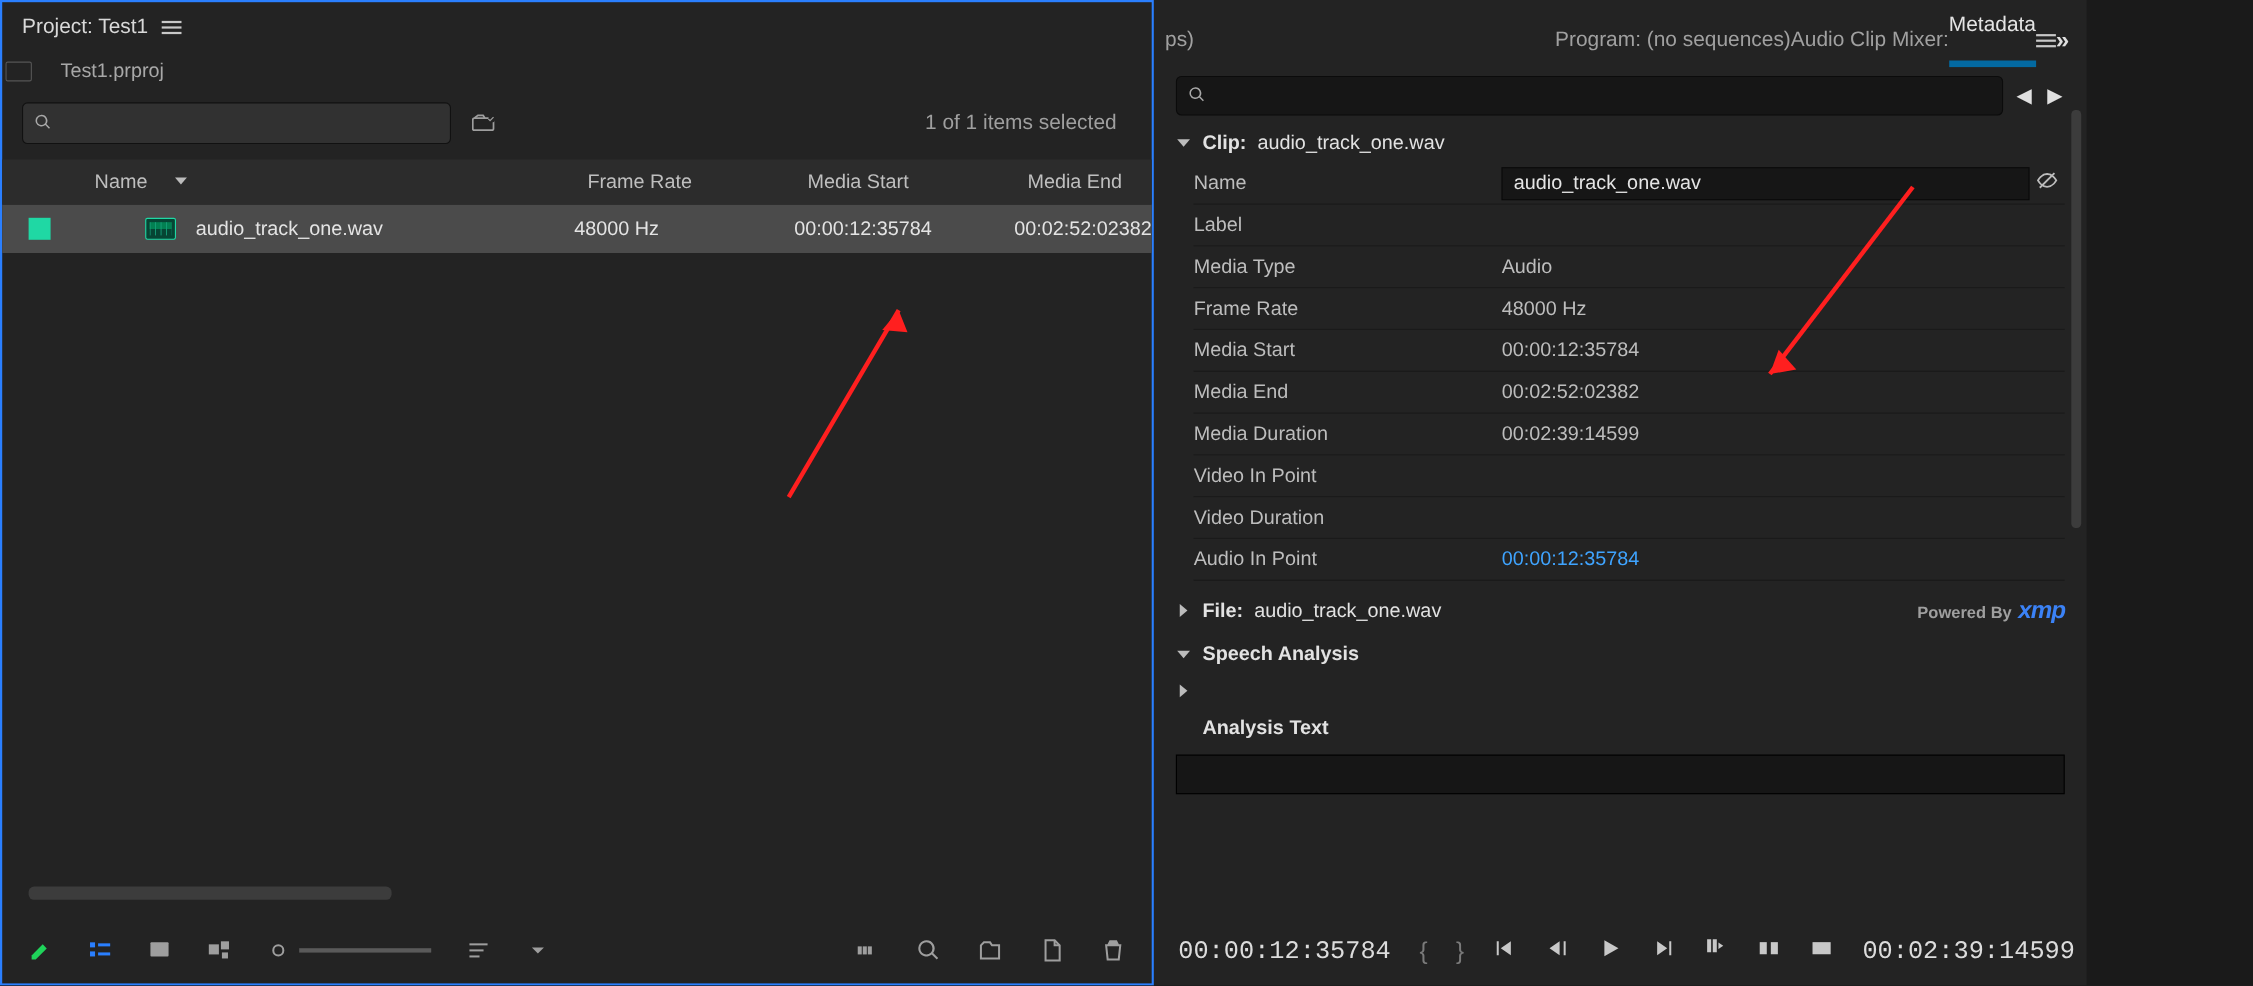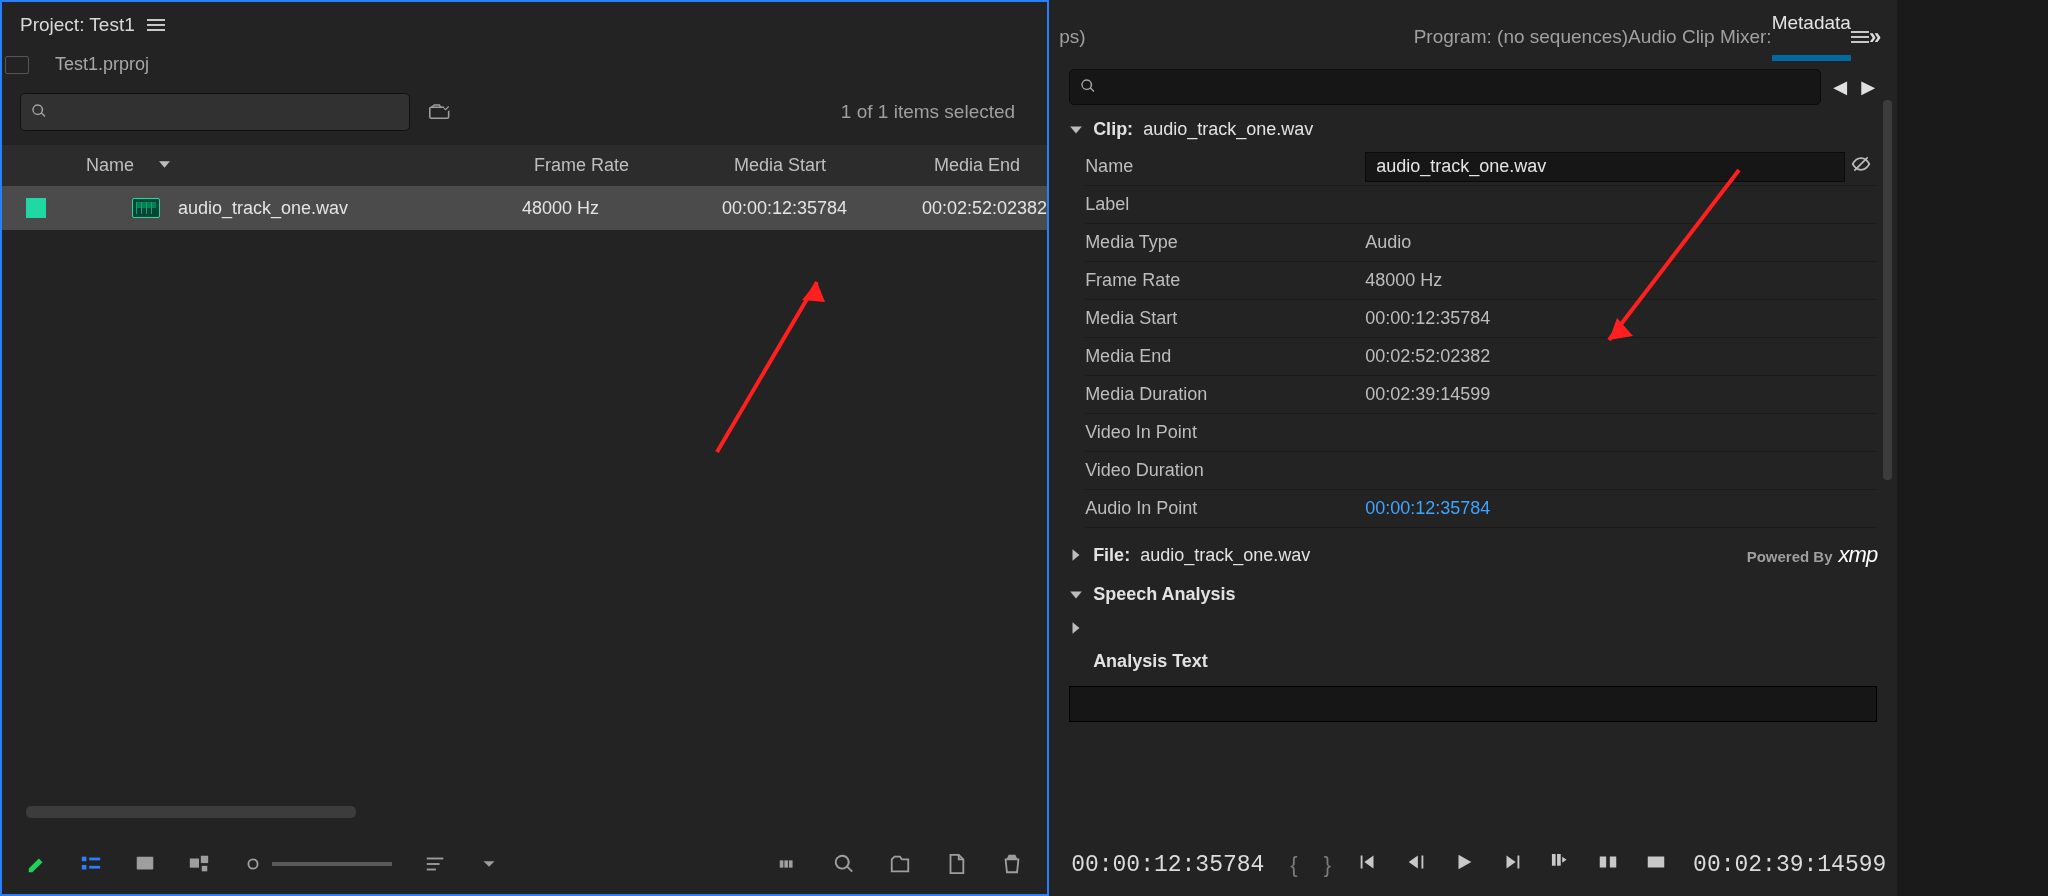--- a/index.html
+++ b/index.html
@@ -71,21 +71,21 @@
 .meta-list { margin:0 20px 0 36px; border-top:0;}
 .meta-row { display:flex; align-items:center; height:38px; border-bottom:1px solid #1a1a1a; font-size:18px;}
 .meta-key { width:280px; color:#bdbdbd;}
 .meta-val { color:#bdbdbd; flex:1;}
 .meta-val input { background:#161616; color:#e5e5e5; border:1px solid #0a0a0a; height:30px; width:480px; padding:0 10px; font-size:18px;}
 .meta-val.link { color:#3fa4ff;}
 .meta-label-sw { width:18px; height:18px; background:#1fd8a4;}
 .eye-off { color:#bcbcbc;}
 
 .powered { margin-left:auto; color:#9f9f9f; font-size:15px; display:flex; align-items:baseline; gap:6px; padding-right:10px;}
-.xmp { color:#ffffff; font-weight:400; font-style:italic; font-size:22px; letter-spacing:-1px;}
+.xmp { color:#3b82f6; font-weight:700; font-style:italic; font-size:22px; letter-spacing:-1px;}
 
 .analysis-input { margin:6px 20px 0 20px; }
 .analysis-input .box { background:#161616; border:1px solid #000; height:36px;}
 
 .r-scroll { position:absolute; right:5px; top:100px; width:9px; height:380px; background:#3c3c3c; border-radius:4px;}
 
 
 .r-foot { position:absolute; bottom:0; left:0; right:0; height:62px; display:flex; align-items:center; padding:0 22px; gap:26px; color:#dcdcdc; font-size:23px; }
 .r-foot .tc { font-family: "Courier New", monospace; letter-spacing:0px;}
 .r-foot .mid { display:flex; gap:26px; align-items:center; margin-left:auto; margin-right:auto;}

